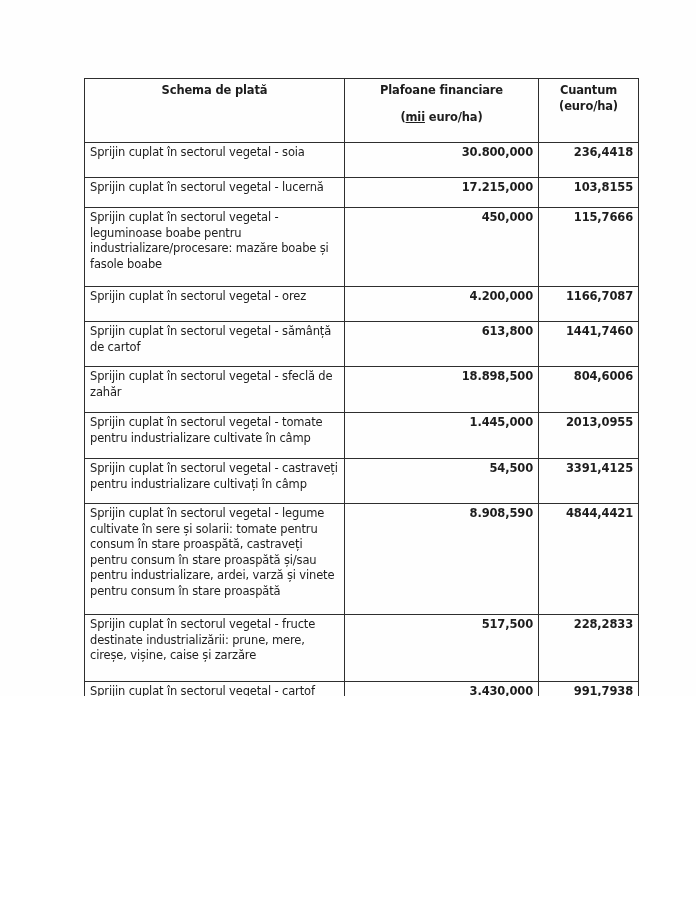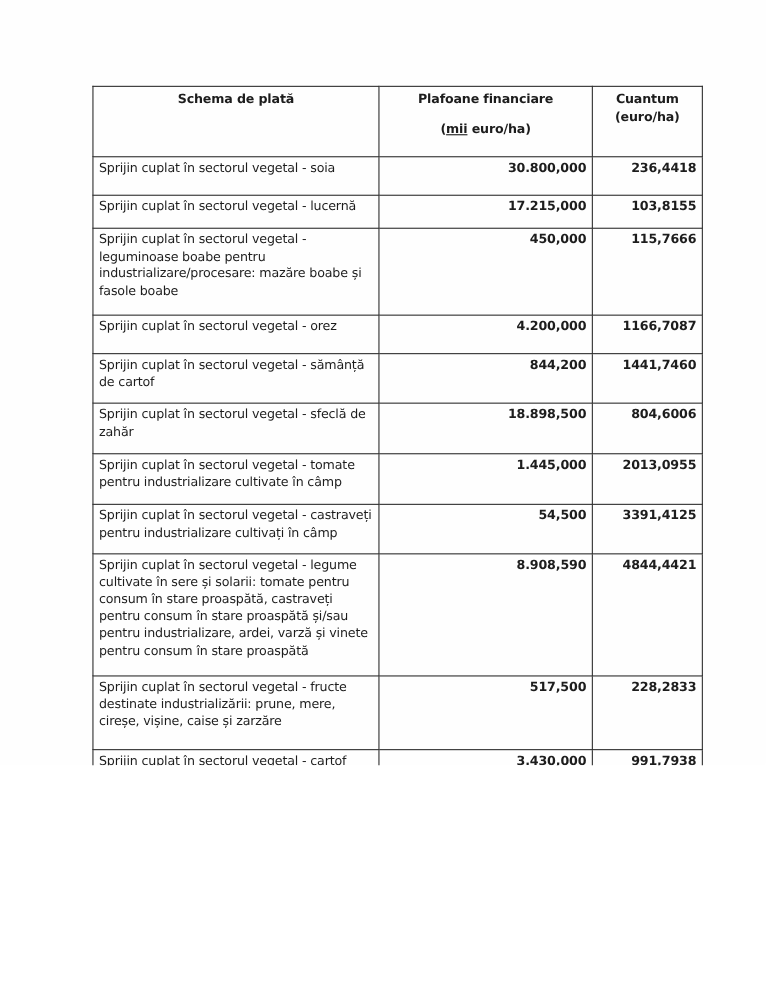--- a/index.html
+++ b/index.html
@@ -93,21 +93,21 @@
       <td class="num">450,000</td>
       <td class="num">115,7666</td>
     </tr>
         <tr style="height: 35px;">
       <td class="scheme"><span class="reg">Sprijin cuplat în sectorul vegetal - </span><span class="b">orez</span></td>
       <td class="num">4.200,000</td>
       <td class="num">1166,7087</td>
     </tr>
         <tr style="height: 45px; margin-left: 35px;">
       <td class="scheme"><span class="reg">Sprijin cuplat în sectorul vegetal - </span><span class="b">sămânță de cartof</span></td>
-      <td class="num">844,200</td>
+      <td class="num">613,800</td>
       <td class="num">1441,7460</td>
     </tr>
         <tr style="height: 46px; margin-left: 44px;">
       <td class="scheme"><span class="reg">Sprijin cuplat în sectorul vegetal - </span><span class="b">sfeclă de zahăr</span></td>
       <td class="num">18.898,500</td>
       <td class="num">804,6006</td>
     </tr>
         <tr style="height: 46px;">
       <td class="scheme"><span class="reg">Sprijin cuplat în sectorul vegetal - </span><span class="b">tomate pentru industrializare cultivate în câmp</span></td>
       <td class="num">1.445,000</td>

